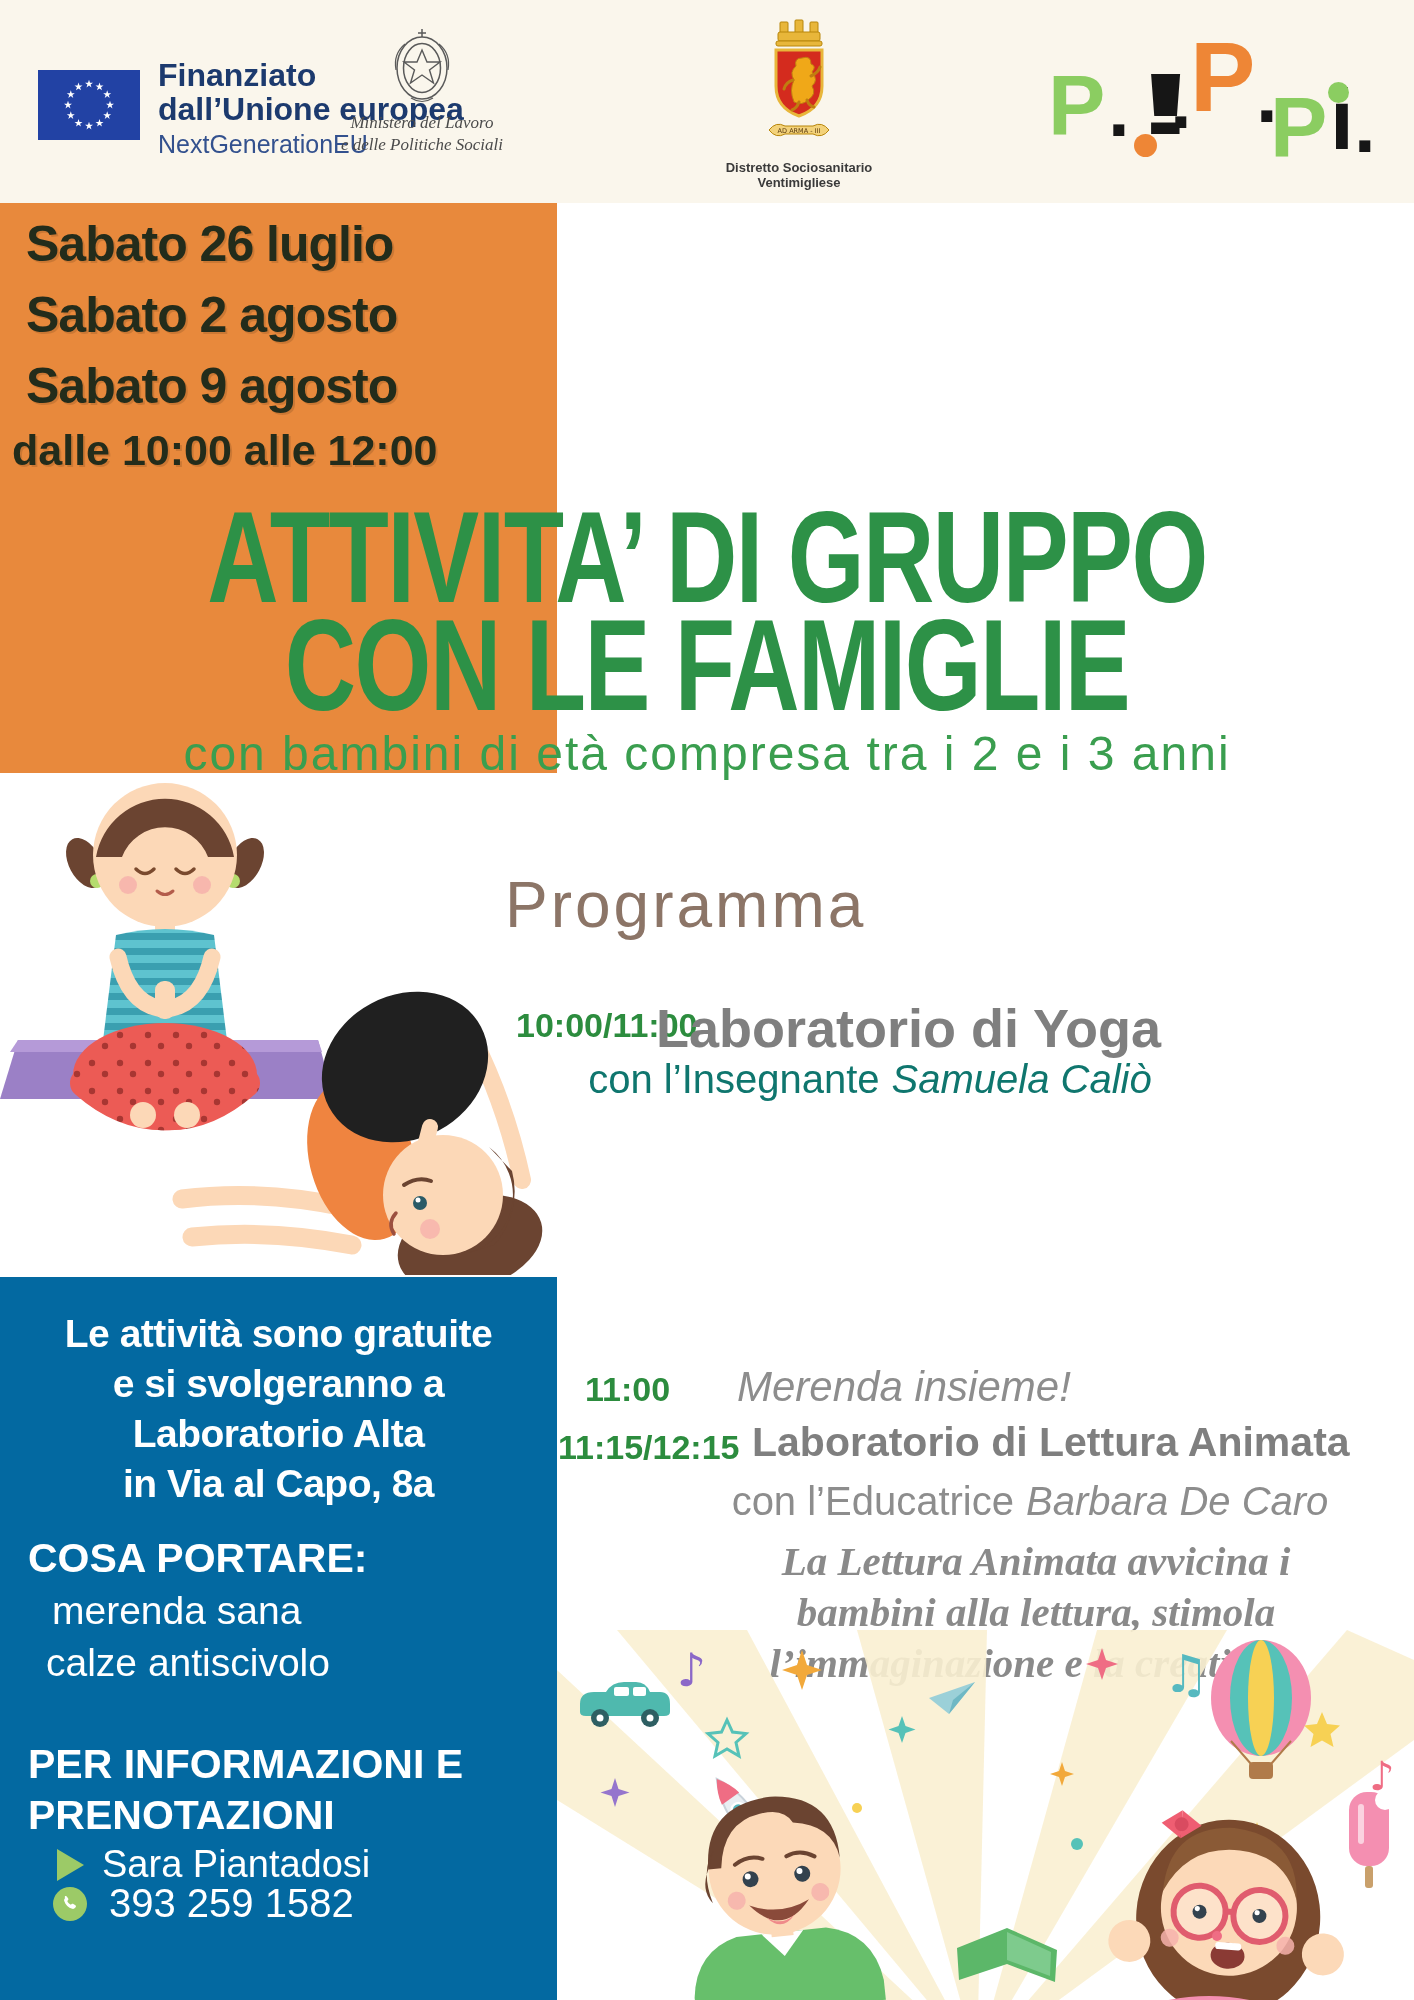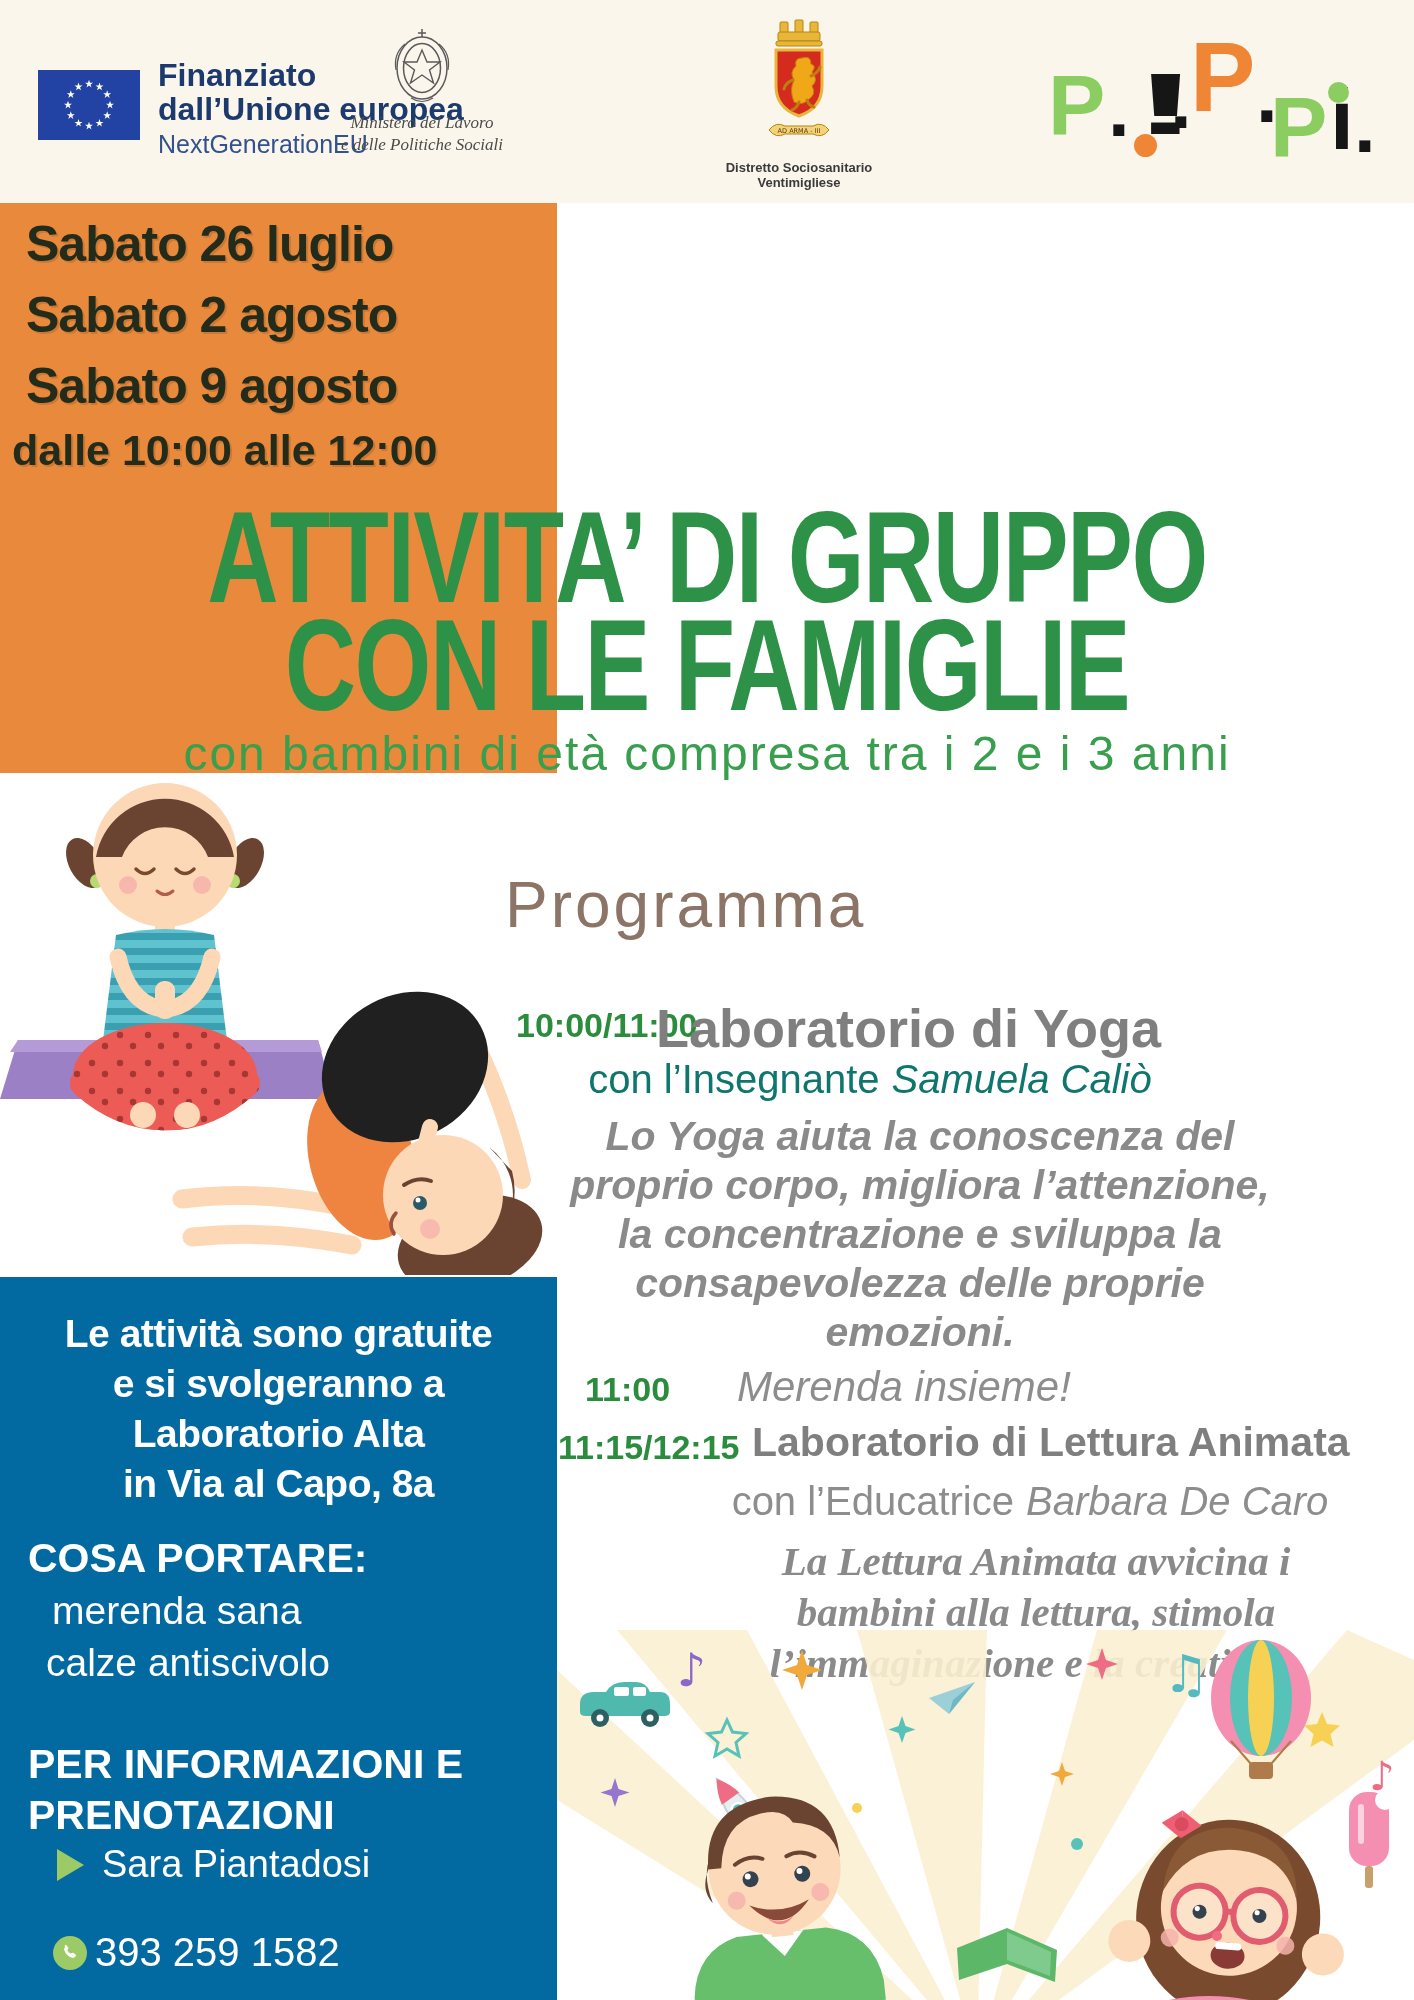--- a/index.html
+++ b/index.html
@@ -47,21 +47,21 @@
   .loc{position:absolute;top:32px;left:0;width:100%;text-align:center;font-size:39px;font-weight:700;
        line-height:50px;letter-spacing:-0.5px;}
   .bring-h{position:absolute;top:258px;left:28px;font-size:41px;font-weight:800;}
   .bring-1{position:absolute;top:312px;left:52px;font-size:39px;font-weight:400;}
   .bring-2{position:absolute;top:364px;left:46px;font-size:39px;font-weight:400;}
   .contact-h{position:absolute;top:462px;left:28px;font-size:41px;font-weight:800;line-height:51px;}
   .row-name{position:absolute;top:566px;left:57px;display:flex;align-items:center;gap:18px;}
   .row-name .txt{font-size:38px;font-weight:500;}
   .play-icon{width:0;height:0;border-left:27px solid #9cca67;border-top:16px solid transparent;
              border-bottom:16px solid transparent;}
-  .row-phone{position:absolute;top:653px;left:53px;display:flex;align-items:center;gap:8px;text-align:right;}
+  .row-phone{position:absolute;top:604px;left:53px;display:flex;align-items:center;gap:22px;text-align:right;}
   .row-phone .txt{font-size:40px;font-weight:500;}
   .phone-icon{width:34px;height:34px;border-radius:50%;background:#9cca67;display:flex;
               align-items:center;justify-content:center;}
 
   
   .title{position:absolute;left:0;top:503px;width:1414px;text-align:center;color:#2d9147;
          font-weight:800;font-size:130px;line-height:108px;letter-spacing:-2px;
          transform:scaleX(0.76);transform-origin:center;z-index:3;}
   .subtitle{position:absolute;left:0;top:726px;width:1414px;text-align:center;color:#3a9e4f;
             font-size:48px;font-weight:500;letter-spacing:2px;z-index:3;}
@@ -239,25 +239,20 @@
     </g>
   </svg>
 
   <div class="programma">Programma</div>
 
   <div class="ptime t1">10:00/11:00</div>
   <div class="h1">Laboratorio di Yoga</div>
   <div class="s1">
     <span>con l’Insegnante</span><span class="person">Samuela Caliò</span>
   </div>
-  <div class="d1">Lo Yoga aiuta la conoscenza del
-proprio corpo, migliora l’attenzione,
-la concentrazione e sviluppa la
-consapevolezza delle proprie
-emozioni.</div>
 
   <div class="ptime t2">11:00</div>
   <div class="h2">Merenda insieme!</div>
 
   <div class="ptime t3">11:15/12:15</div>
   <div class="h3">Laboratorio di Lettura Animata</div>
   <div class="s3">
     <span>con l’Educatrice</span><span class="person">Barbara De Caro</span>
   </div>
   <div class="d3">La Lettura Animata avvicina i

